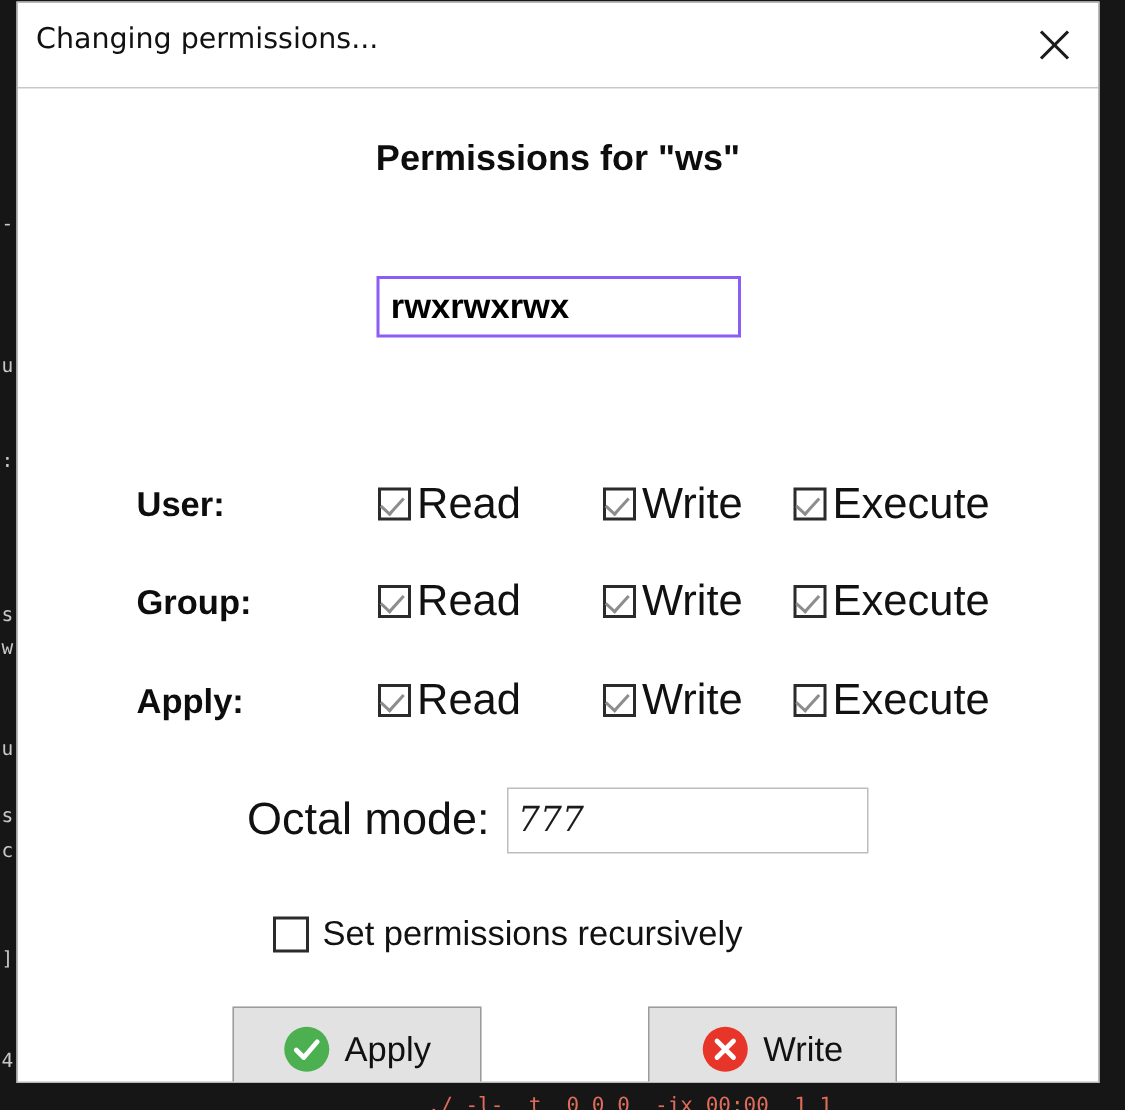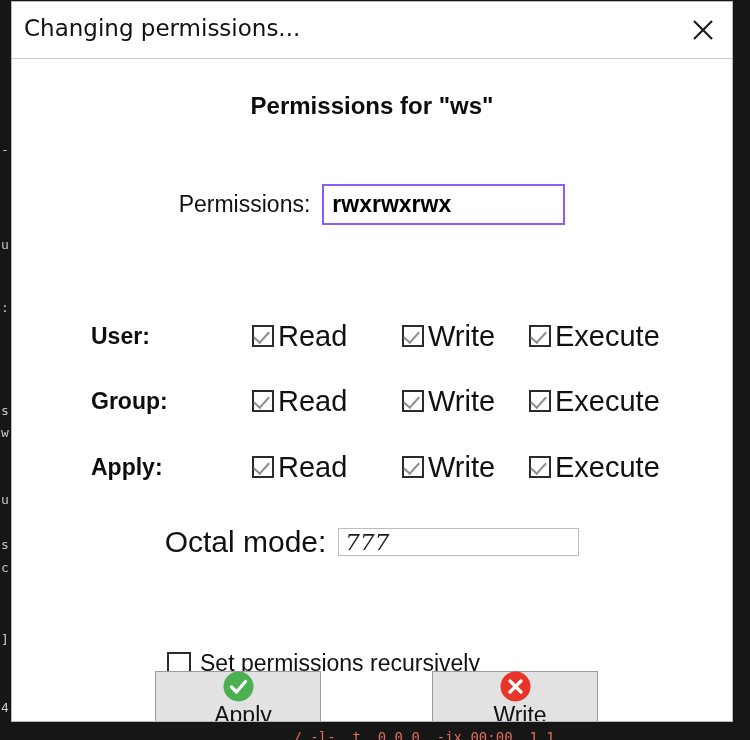--- a/index.html
+++ b/index.html
@@ -57,21 +57,21 @@
   #title-bar {
     position: relative;
     height: 56px;
     background: #ffffff;
     border-bottom: 1px solid #c9c9c9;
   }
   #window-title {
     position: absolute;
     left: 12px;
     top: 13px;
-    font-size: 23px;
+    font-size: 19px;
     color: #111111;
     font-family: "DejaVu Sans", sans-serif;
     white-space: nowrap;
   }
   #close-button {
     position: absolute;
     right: 10px;
     top: 9px;
     width: 38px;
     height: 38px;
@@ -204,42 +204,41 @@
     justify-content: center;
   }
   #octal-label {
     font-size: 30px;
     color: #111111;
     margin-right: 12px;
     white-space: nowrap;
   }
   #octal-input {
     width: 241px;
-    height: 28px;
+    height: 44px;
     box-sizing: border-box;
     border: 1px solid #bdbdbd;
     background: #ffffff;
     font-size: 23px;
     font-family: "DejaVu Serif", serif;
     font-style: italic;
     color: #1b1b1b;
     padding: 0 6px;
     outline: none;
   }
 
   
   #recursive-row {
     position: absolute;
     top: 550px;
-    left: 155px;
+    left: 170px;
     display: flex;
     align-items: center;
     cursor: pointer;
     user-select: none;
-    margin-top: 41px;
   }
   #recursive-row .cbox {
     width: 24px;
     height: 24px;
     border: 2px solid #2b2b2b;
   }
   #recursive-label {
     font-size: 23px;
     color: #111111;
     margin-left: 9px;
@@ -257,21 +256,20 @@
     position: absolute;
     height: 57px;
     box-sizing: border-box;
     background: #e2e2e2;
     border: 1px solid #9c9c9c;
     display: flex;
     align-items: center;
     justify-content: center;
     cursor: pointer;
     font-family: "Liberation Sans", sans-serif;
-    flex-direction: column;
   }
   #apply-button  { left: 143px; width: 166px; }
   #cancel-button { left: 420px; width: 166px; }
   .btn-label {
     font-size: 23px;
     color: #111111;
     margin-left: 10px;
     white-space: nowrap;
   }
   .status-icon {
@@ -317,21 +315,20 @@
         </svg>
       </span>
     </div>
   </div>
 
   <div id="dialog-body">
 
     <div id="heading">Permissions for "ws"</div>
 
     <div id="permissions-row">
-      <label id="permissions-label">Permissions:</label>
       <input id="permissions-input" type="text" value="rwxrwxrwx" style="">
     </div>
 
     <div class="perm-row" id="perm-row-user">
       <span class="perm-row-label">User:</span>
 
       <span class="perm-check-group perm-read">
         <span class="cbox checked"></span>
         <span class="cbox-label">Read</span>
       </span>

